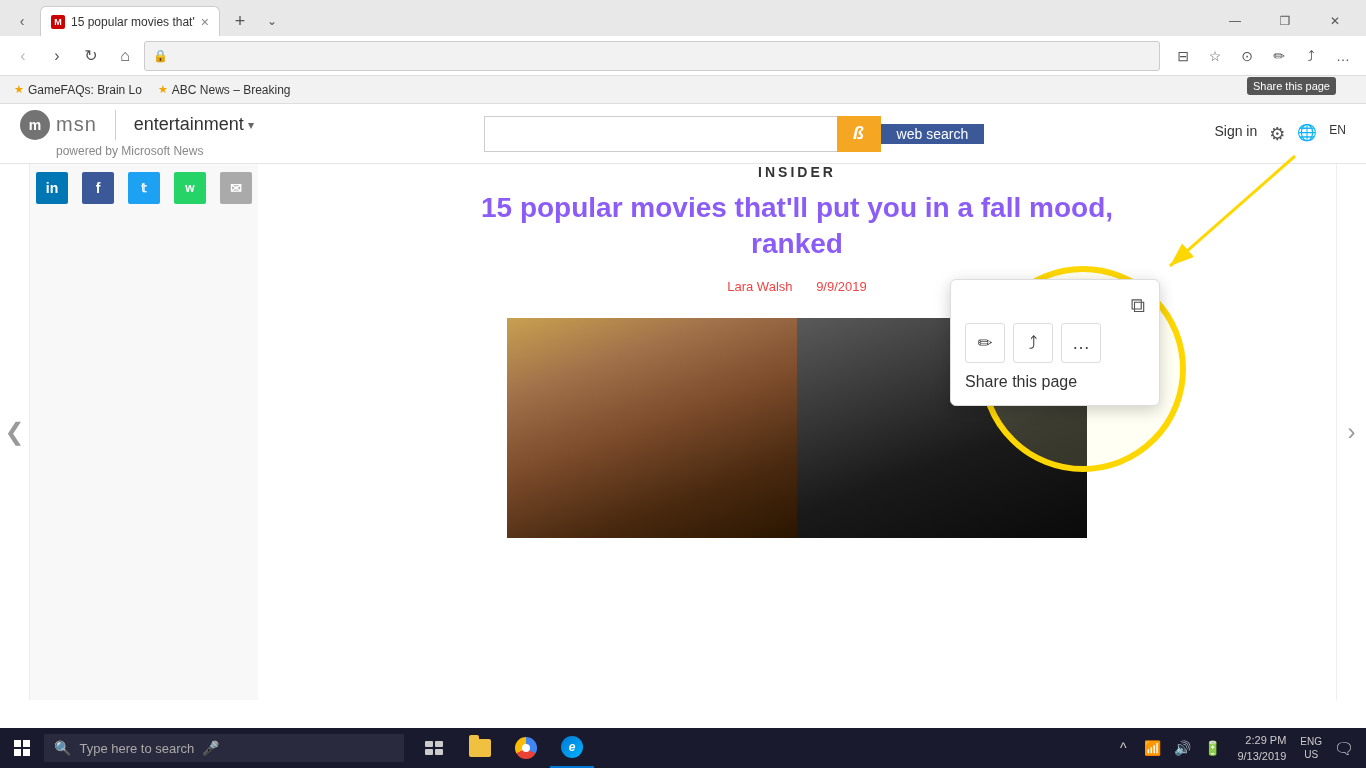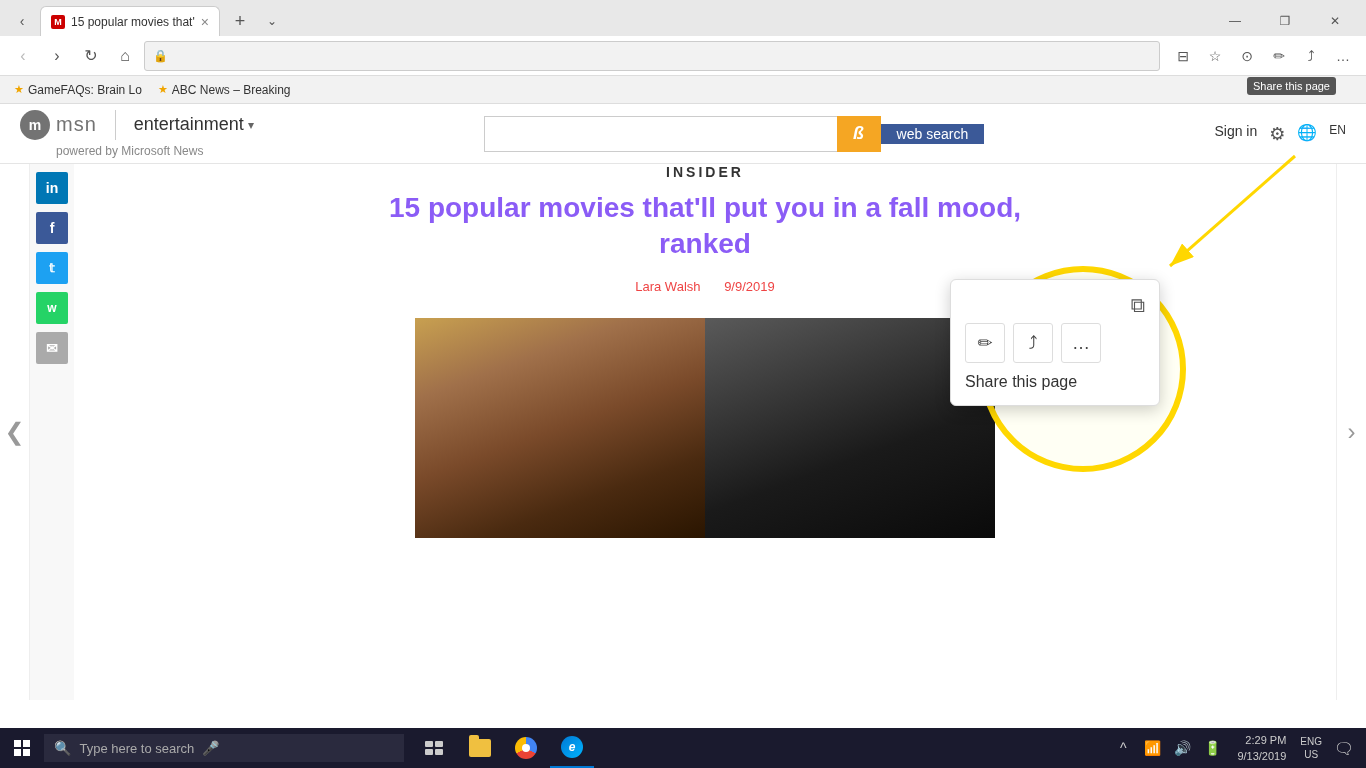--- a/index.html
+++ b/index.html
@@ -60,21 +60,21 @@
     
     .recent-searches { display: flex; align-items: center; background: #fff; padding: 4px 20px; border-bottom: 1px solid #e5e5e5; font-size: 12px; color: #666; gap: 8px; height: 28px; }
     .recent-label { font-weight: 600; margin-right: 4px; }
     .recent-item { color: #0066cc; cursor: pointer; text-decoration: none; }
     .manage-history { color: #0066cc; cursor: pointer; margin-left: 8px; }
 
     
     .article-area { display: flex; background: #f8f8f8; height: calc(100% - 88px); position: relative; }
     .article-left-nav { width: 30px; display: flex; align-items: center; justify-content: center; cursor: pointer; color: #999; font-size: 24px; background: #fff; border-right: 1px solid #eee; }
     .article-right-nav { width: 30px; display: flex; align-items: center; justify-content: center; cursor: pointer; color: #999; font-size: 24px; background: #fff; border-left: 1px solid #eee; }
-    .social-sidebar { display: flex; flex-direction: column; gap: 8px; padding: 8px 6px; }
+    .social-sidebar { display: flex; gap: 14px; padding: 8px 6px; }
     .social-btn { width: 32px; height: 32px; display: flex; align-items: center; justify-content: center; cursor: pointer; border-radius: 2px; color: white; font-size: 14px; font-weight: bold; }
     .social-li { background: #0077b5; }
     .social-fb { background: #3b5998; }
     .social-tw { background: #1da1f2; }
     .social-wa { background: #25d366; }
     .social-em { background: #aaa; }
     .article-main { flex: 1; background: #fff; overflow: hidden; display: flex; flex-direction: column; align-items: center; }
     .article-source { font-size: 14px; letter-spacing: 3px; color: #333; font-weight: 600; text-transform: uppercase; }
     .article-title { font-size: 28px; font-weight: 700; color: #8b5cf6; text-align: center; max-width: 700px; margin: 10px auto; line-height: 1.3; }
     .article-meta { font-size: 13px; color: #ef4444; margin: 6px 0 24px; }

